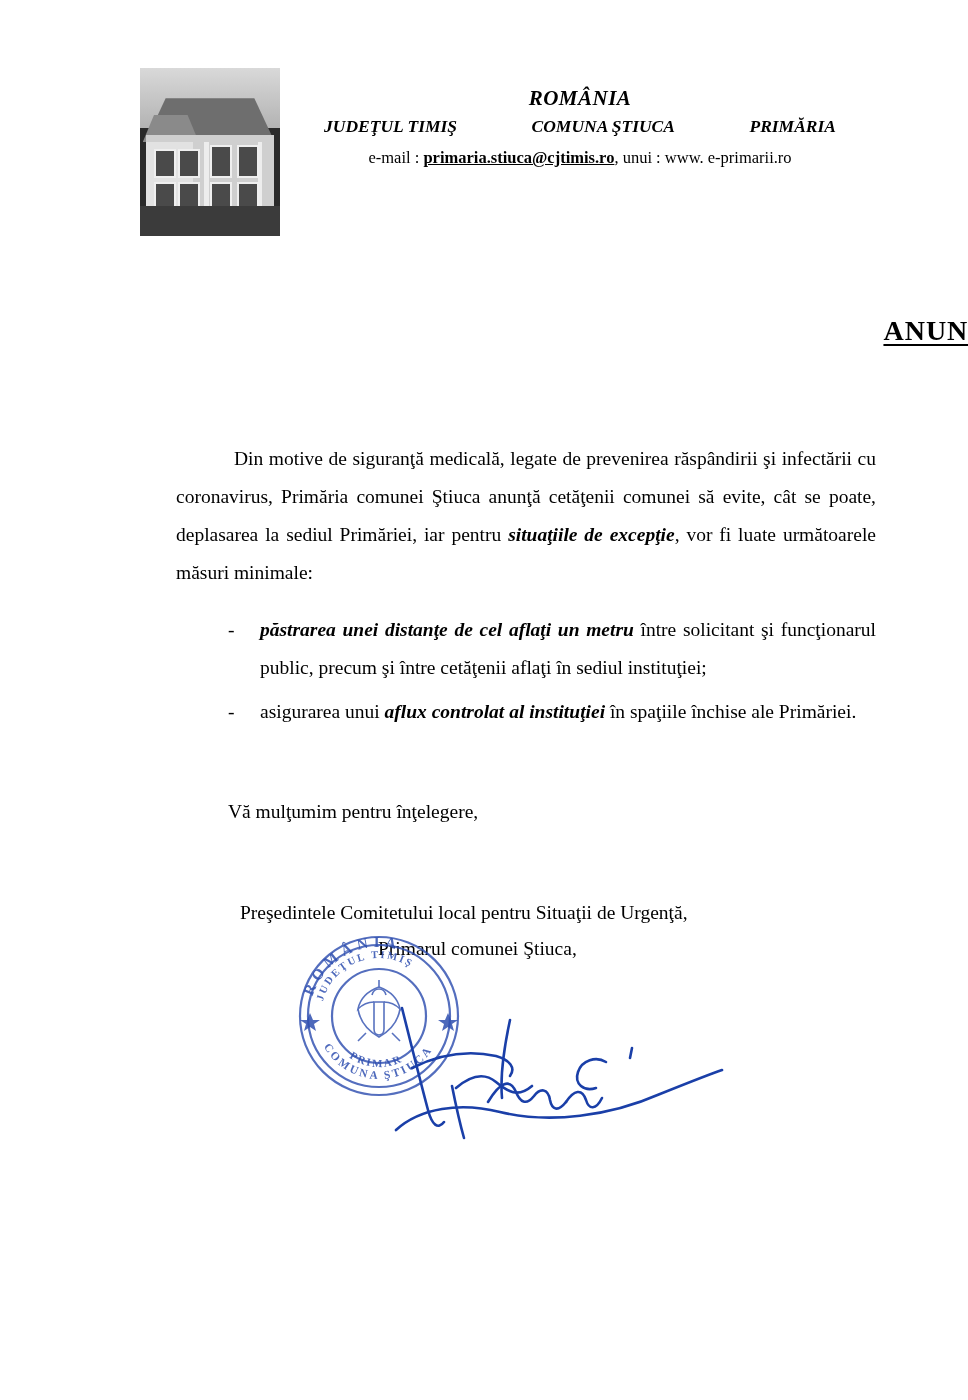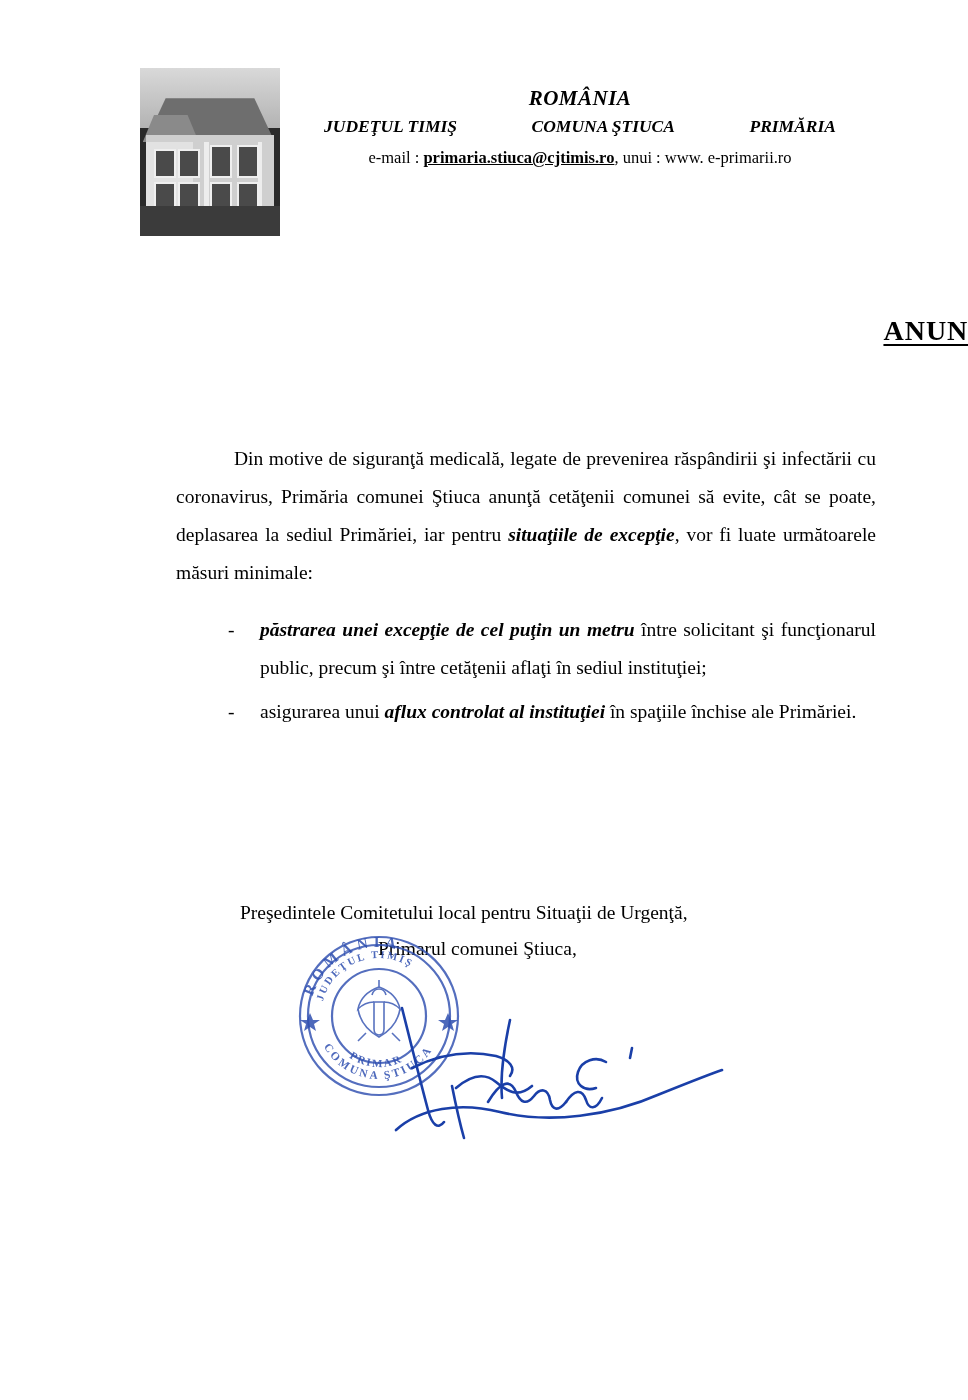--- a/index.html
+++ b/index.html
@@ -250,28 +250,29 @@
 
 <div class="body-wrap">
 
   <p class="para">
     <span>Din motive de siguranţă medicală, legate de prevenirea răspândirii şi infectării cu coronavirus, Primăria comunei Ştiuca anunţă cetăţenii comunei să evite, cât se poate, deplasarea la sediul Primăriei, iar pentru </span><span class="bi">situaţiile de excepţie</span><span>, vor fi luate următoarele măsuri minimale:</span>
   </p>
 
   <ul class="measures">
     <li>
       <span class="dash">-</span>
-      <span class="txt"><span class="bi">păstrarea unei excepţie de cel puţin un metru</span><span> între solicitant şi funcţionarul public, precum şi între cetăţenii aflaţi în sediul instituţiei;</span></span>
+      <span class="txt"><span class="bi">păstrarea unei distanţe de cel aflaţi un metru</span><span> între solicitant şi funcţionarul public, precum şi între cetăţenii aflaţi în sediul instituţiei;</span></span>
     </li>
     <li>
       <span class="dash">-</span>
       <span class="txt"><span>asigurarea unui </span><span class="bi">aflux controlat al instituţiei</span><span> în spaţiile închise ale Primăriei.</span></span>
     </li>
   </ul>
 
+  <div class="thanks">Vă mulţumim pentru înţelegere,</div>
 </div>
 
 <div class="sign-block">
   <div class="sign-line1">Preşedintele Comitetului local pentru Situaţii de Urgenţă,</div>
   <div class="sign-line2">Primarul comunei Ştiuca,</div>
 </div>
 
 <div class="stamp">
   <svg width="182" height="182" viewBox="0 0 182 182" xmlns="http://www.w3.org/2000/svg">
     <defs>

